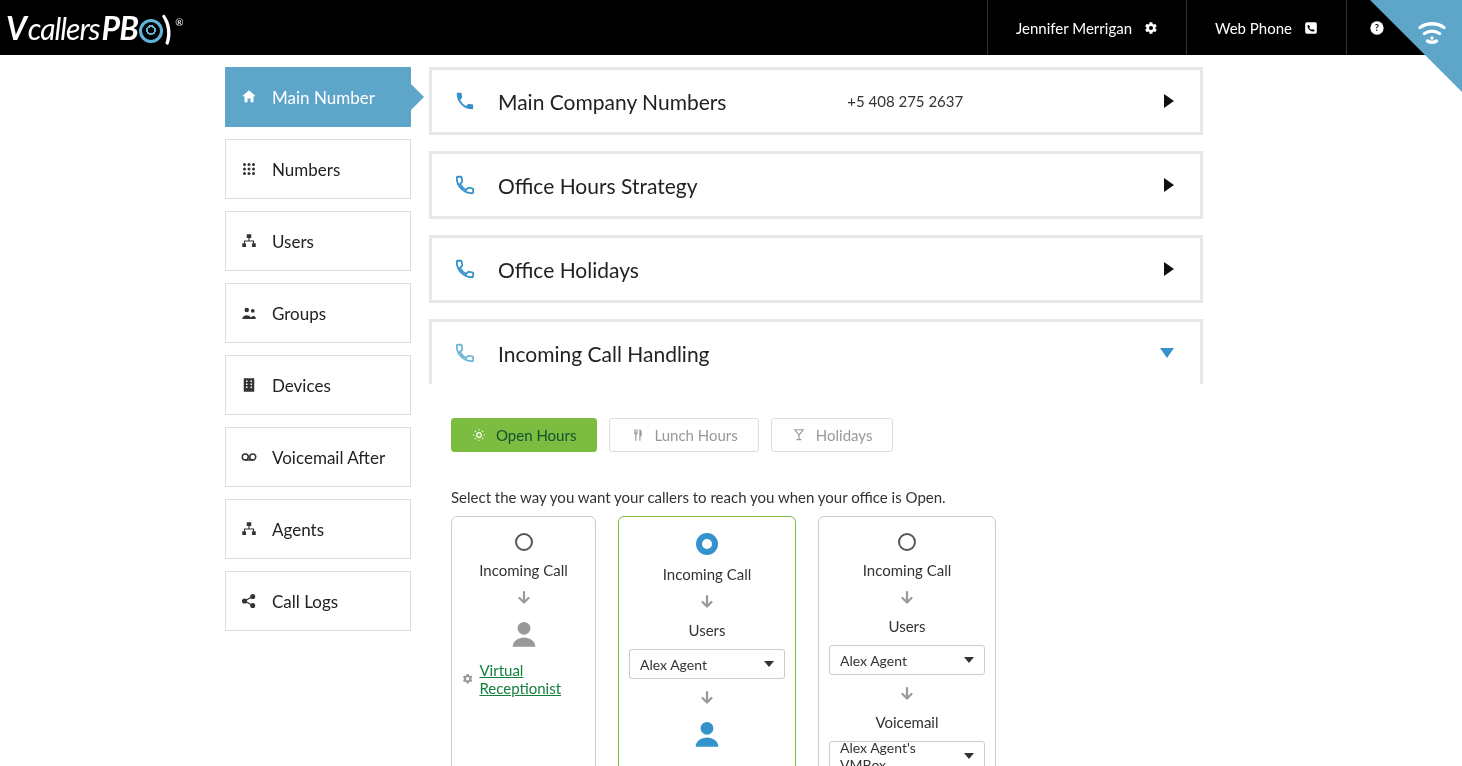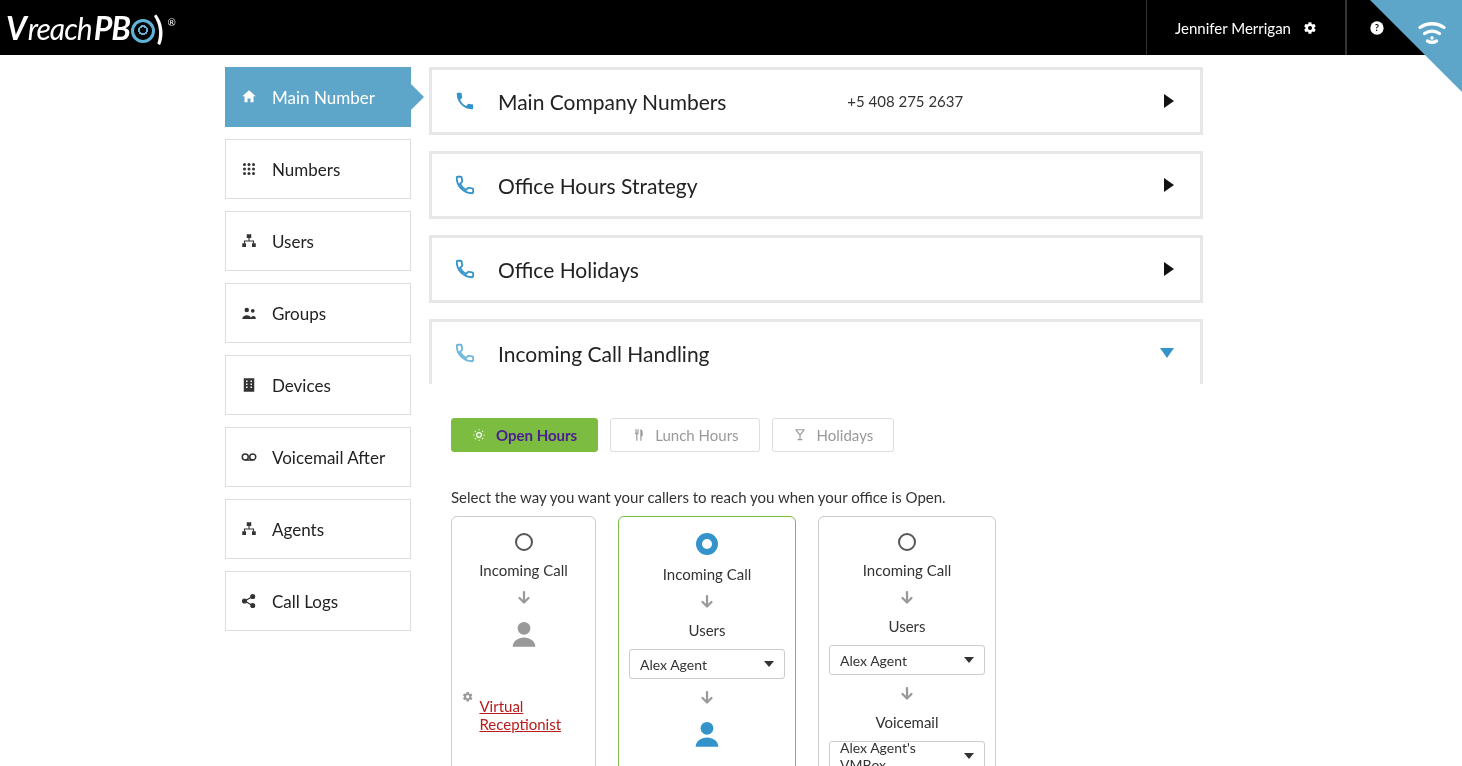--- a/index.html
+++ b/index.html
@@ -175,21 +175,21 @@
     display: flex;
     align-items: center;
     gap: 10px;
     padding: 0 20px;
     color: #999;
     font-size: 15px;
     cursor: pointer;
     background: #fff;
   }
   .pill svg { width: 14px; height: 14px; }
-  .pill.active { background: #7bbc41; color: #4c1d95; border-color: #7bbc41; font-weight: bold; }
+  .pill.active { background: #7bbc41; color: #14532d; border-color: #7bbc41; }
   .pill.active svg { color: #fff; }
   .body-text { color: #333; font-size: 15px; margin-bottom: 10px; }
   
   .card-row { display: flex; gap: 22px; }
   .card {
     border: 1px solid #ccc;
     border-radius: 6px;
     width: 178px;
     padding: 16px 10px 18px 10px;
     display: flex;
@@ -215,21 +215,21 @@
   }
   .user-icon { color: #999; }
   .user-icon.blue { color: #3593cb; }
   .link-row {
     display: flex;
     align-items: center;
     gap: 6px;
     font-size: 15px;
   }
   .link-row .gear { color: #999; width: 14px; }
-  .link-row a { color: #b91c1c; text-decoration: underline; cursor: pointer; margin-top: 36px; }
+  .link-row a { color: #15803d; text-decoration: underline; cursor: pointer; }
   .sel-box {
     width: 156px;
     height: 30px;
     border: 1px solid #ccc;
     border-radius: 3px;
     display: flex;
     align-items: center;
     padding: 0 10px;
     font-size: 14px;
     color: #333;
@@ -243,35 +243,42 @@
     border-right: 5px solid transparent;
     border-top: 6px solid #333;
   }
 </style>
 </head>
 <body>
 
 <div class="top-bar">
   <div class="logo">
     <span class="v">V</span>
-      <span class="irtual">reach</span>
+      <span class="irtual">callers</span>
       <span class="pb">PB</span>
       <span class="logo-ring"></span>
       <span class="pb" style="transform: scaleX(-1); display:inline-block;">(</span>
       <span class="logo-reg">®</span>
   </div>
   <div class="top-spacer"></div>
   <div class="top-sep"></div>
   <div class="top-item">
     <span>Jennifer Merrigan</span>
     <svg width="14" height="14" viewBox="0 0 24 24" fill="currentColor">
         <path d="M19.4 13a7.8 7.8 0 0 0 .1-1 7.8 7.8 0 0 0-.1-1l2.1-1.6a.5.5 0 0 0 .1-.6l-2-3.5a.5.5 0 0 0-.6-.2l-2.5 1a7.6 7.6 0 0 0-1.7-1l-.4-2.6a.5.5 0 0 0-.5-.4h-4a.5.5 0 0 0-.5.4L9 5.1a7.6 7.6 0 0 0-1.7 1l-2.5-1a.5.5 0 0 0-.6.2l-2 3.5a.5.5 0 0 0 .1.6L4.4 11a7.8 7.8 0 0 0-.1 1 7.8 7.8 0 0 0 .1 1l-2.1 1.6a.5.5 0 0 0-.1.6l2 3.5a.5.5 0 0 0 .6.2l2.5-1a7.6 7.6 0 0 0 1.7 1l.4 2.6a.5.5 0 0 0 .5.4h4a.5.5 0 0 0 .5-.4l.4-2.6a7.6 7.6 0 0 0 1.7-1l2.5 1a.5.5 0 0 0 .6-.2l2-3.5a.5.5 0 0 0-.1-.6ZM12 15.5A3.5 3.5 0 1 1 15.5 12 3.5 3.5 0 0 1 12 15.5Z"></path>
       </svg>
   </div>
   <div class="top-sep"></div>
+  <div class="top-item">
+    <span>Web Phone</span>
+    <svg width="14" height="14" viewBox="0 0 24 24" fill="currentColor">
+        <rect x="2" y="2" width="20" height="20" rx="3"></rect>
+        <path fill="#000" d="M16.5 14.9l-2.2-.9a.8.8 0 0 0-.8.2l-1 1a8.5 8.5 0 0 1-3.7-3.7l1-1a.8.8 0 0 0 .2-.8l-.9-2.2a.8.8 0 0 0-.9-.5l-2 .5a.8.8 0 0 0-.6.8A11 11 0 0 0 16.7 18a.8.8 0 0 0 .8-.6l.5-2a.8.8 0 0 0-.5-.9Z"></path>
+      </svg>
+  </div>
   <div class="top-sep"></div>
   <div class="top-item help">
     <svg width="16" height="16" viewBox="0 0 24 24" fill="currentColor">
         <circle cx="12" cy="12" r="10"></circle>
         <text x="12" y="17" text-anchor="middle" font-size="14" font-weight="bold" fill="#000">?</text>
       </svg>
   </div>
   <div style="width:55px;"></div>
 
   <div class="corner-ribbon"></div>

